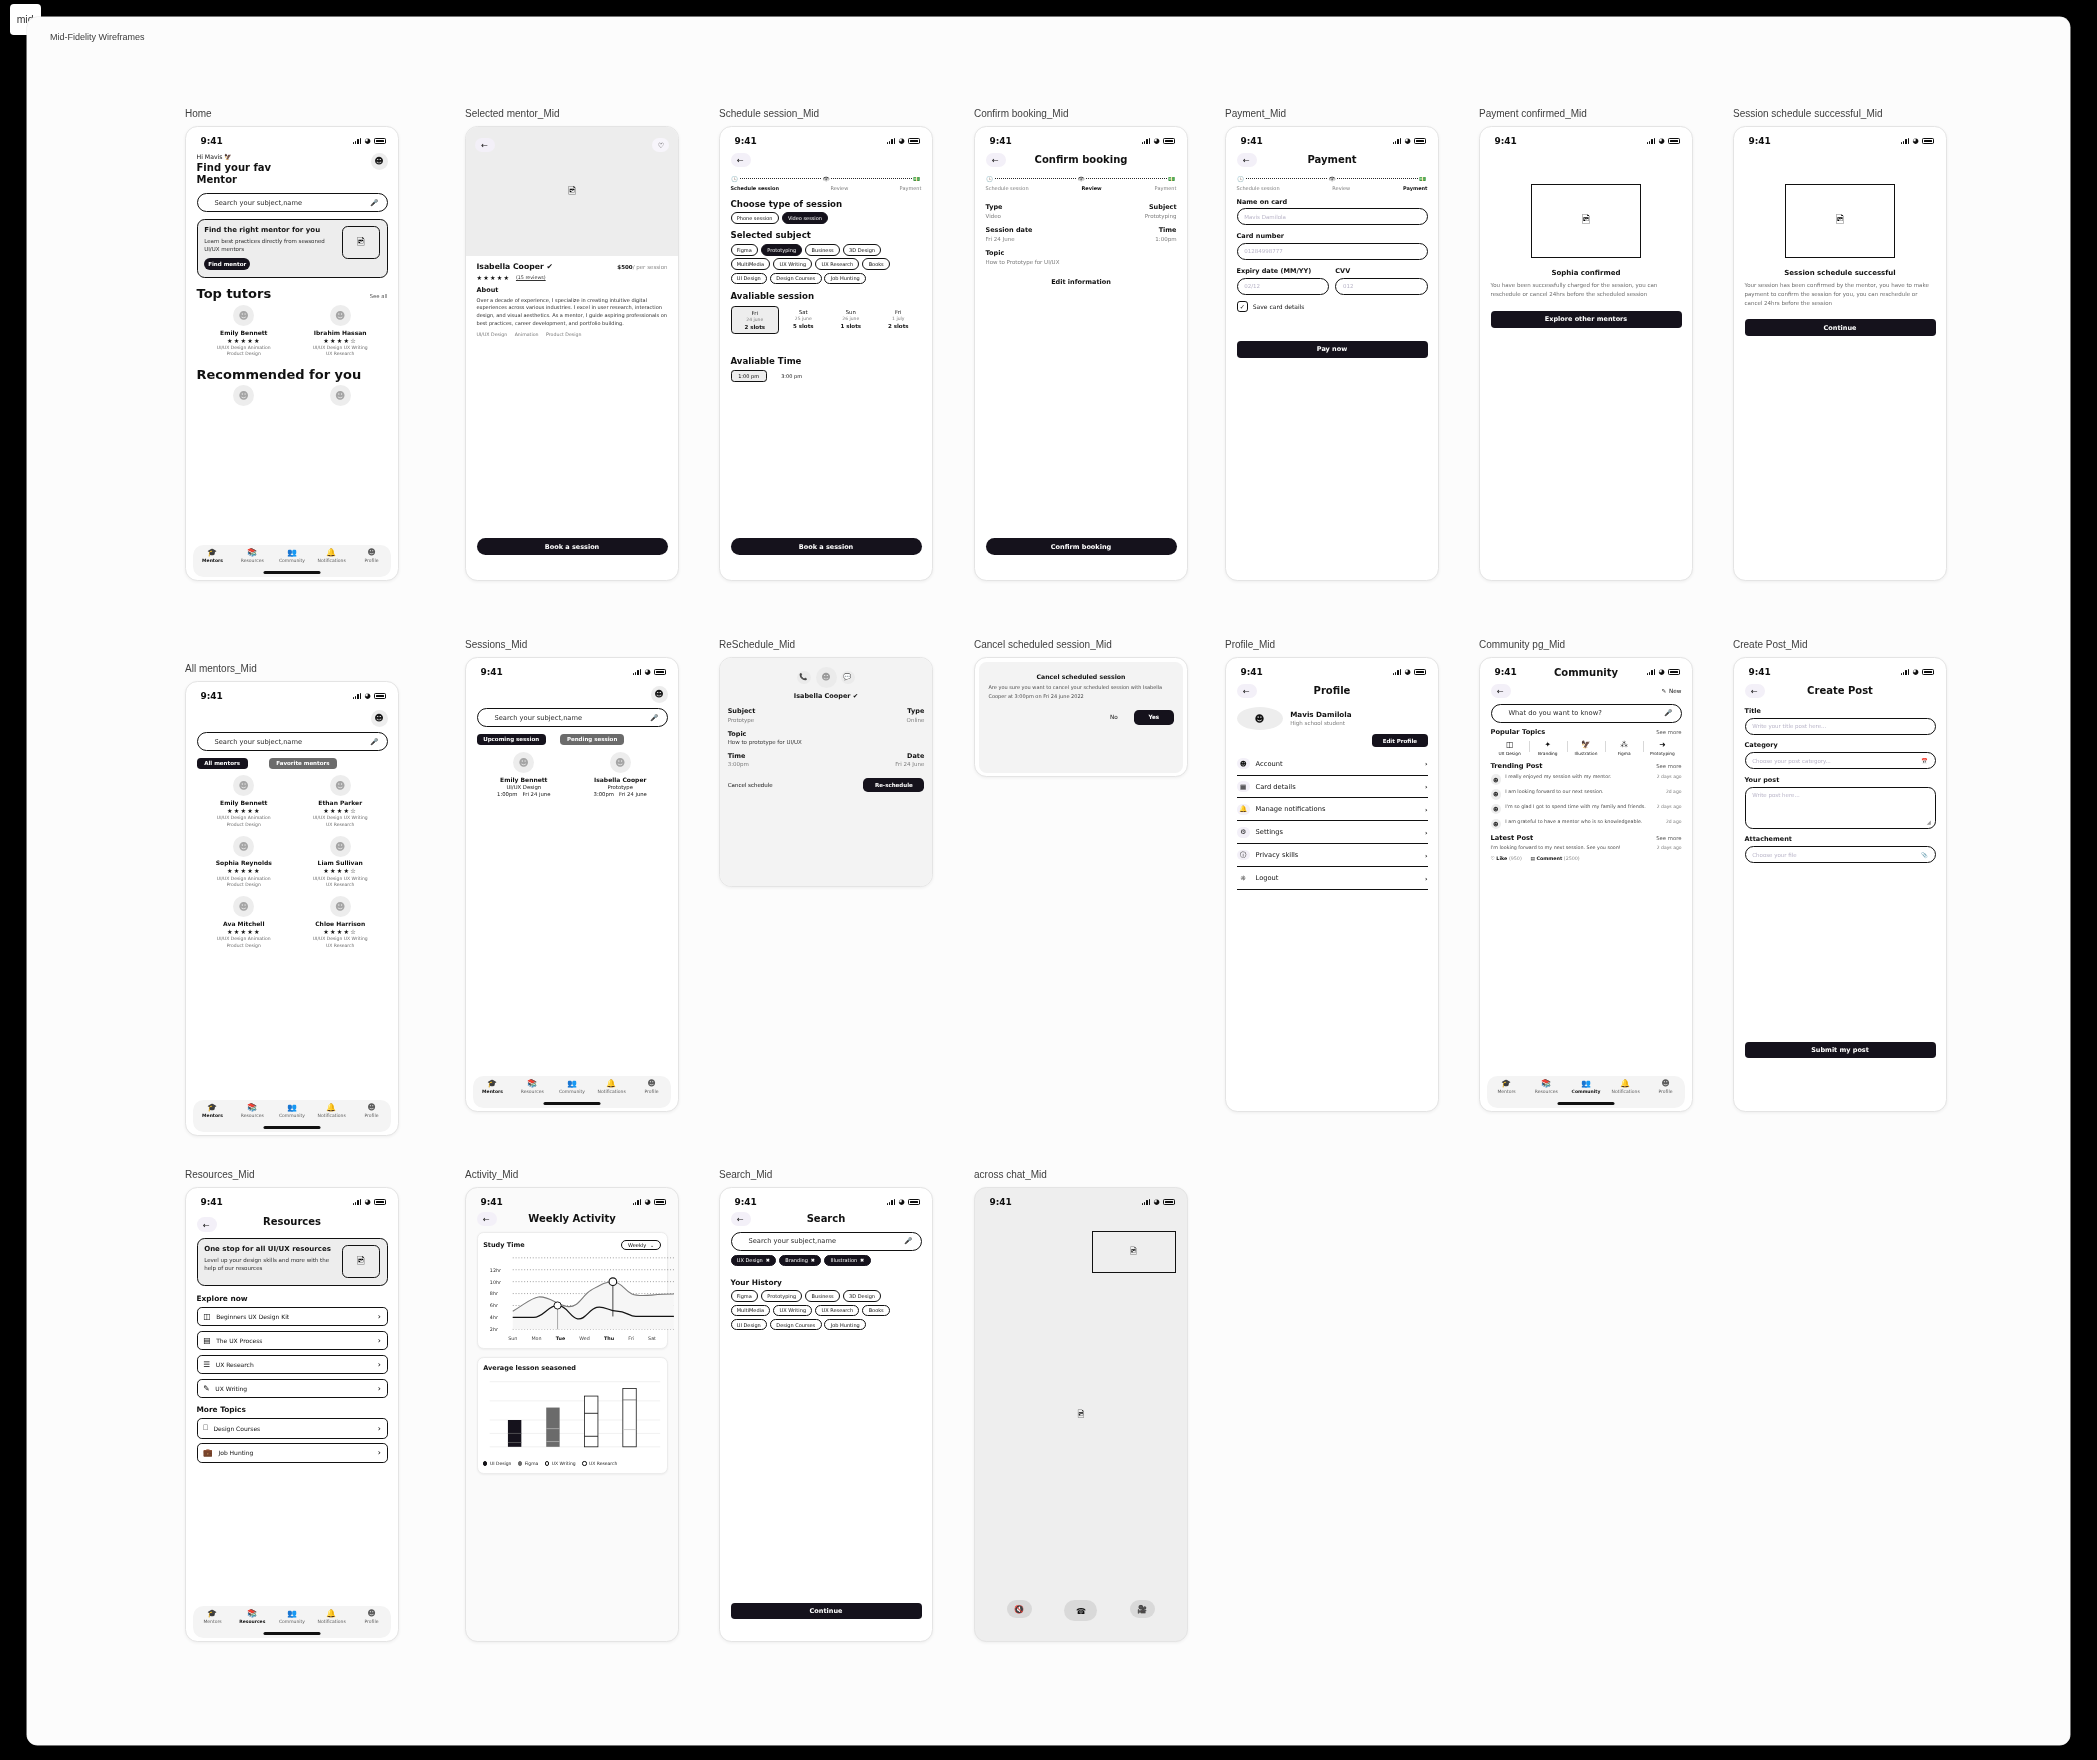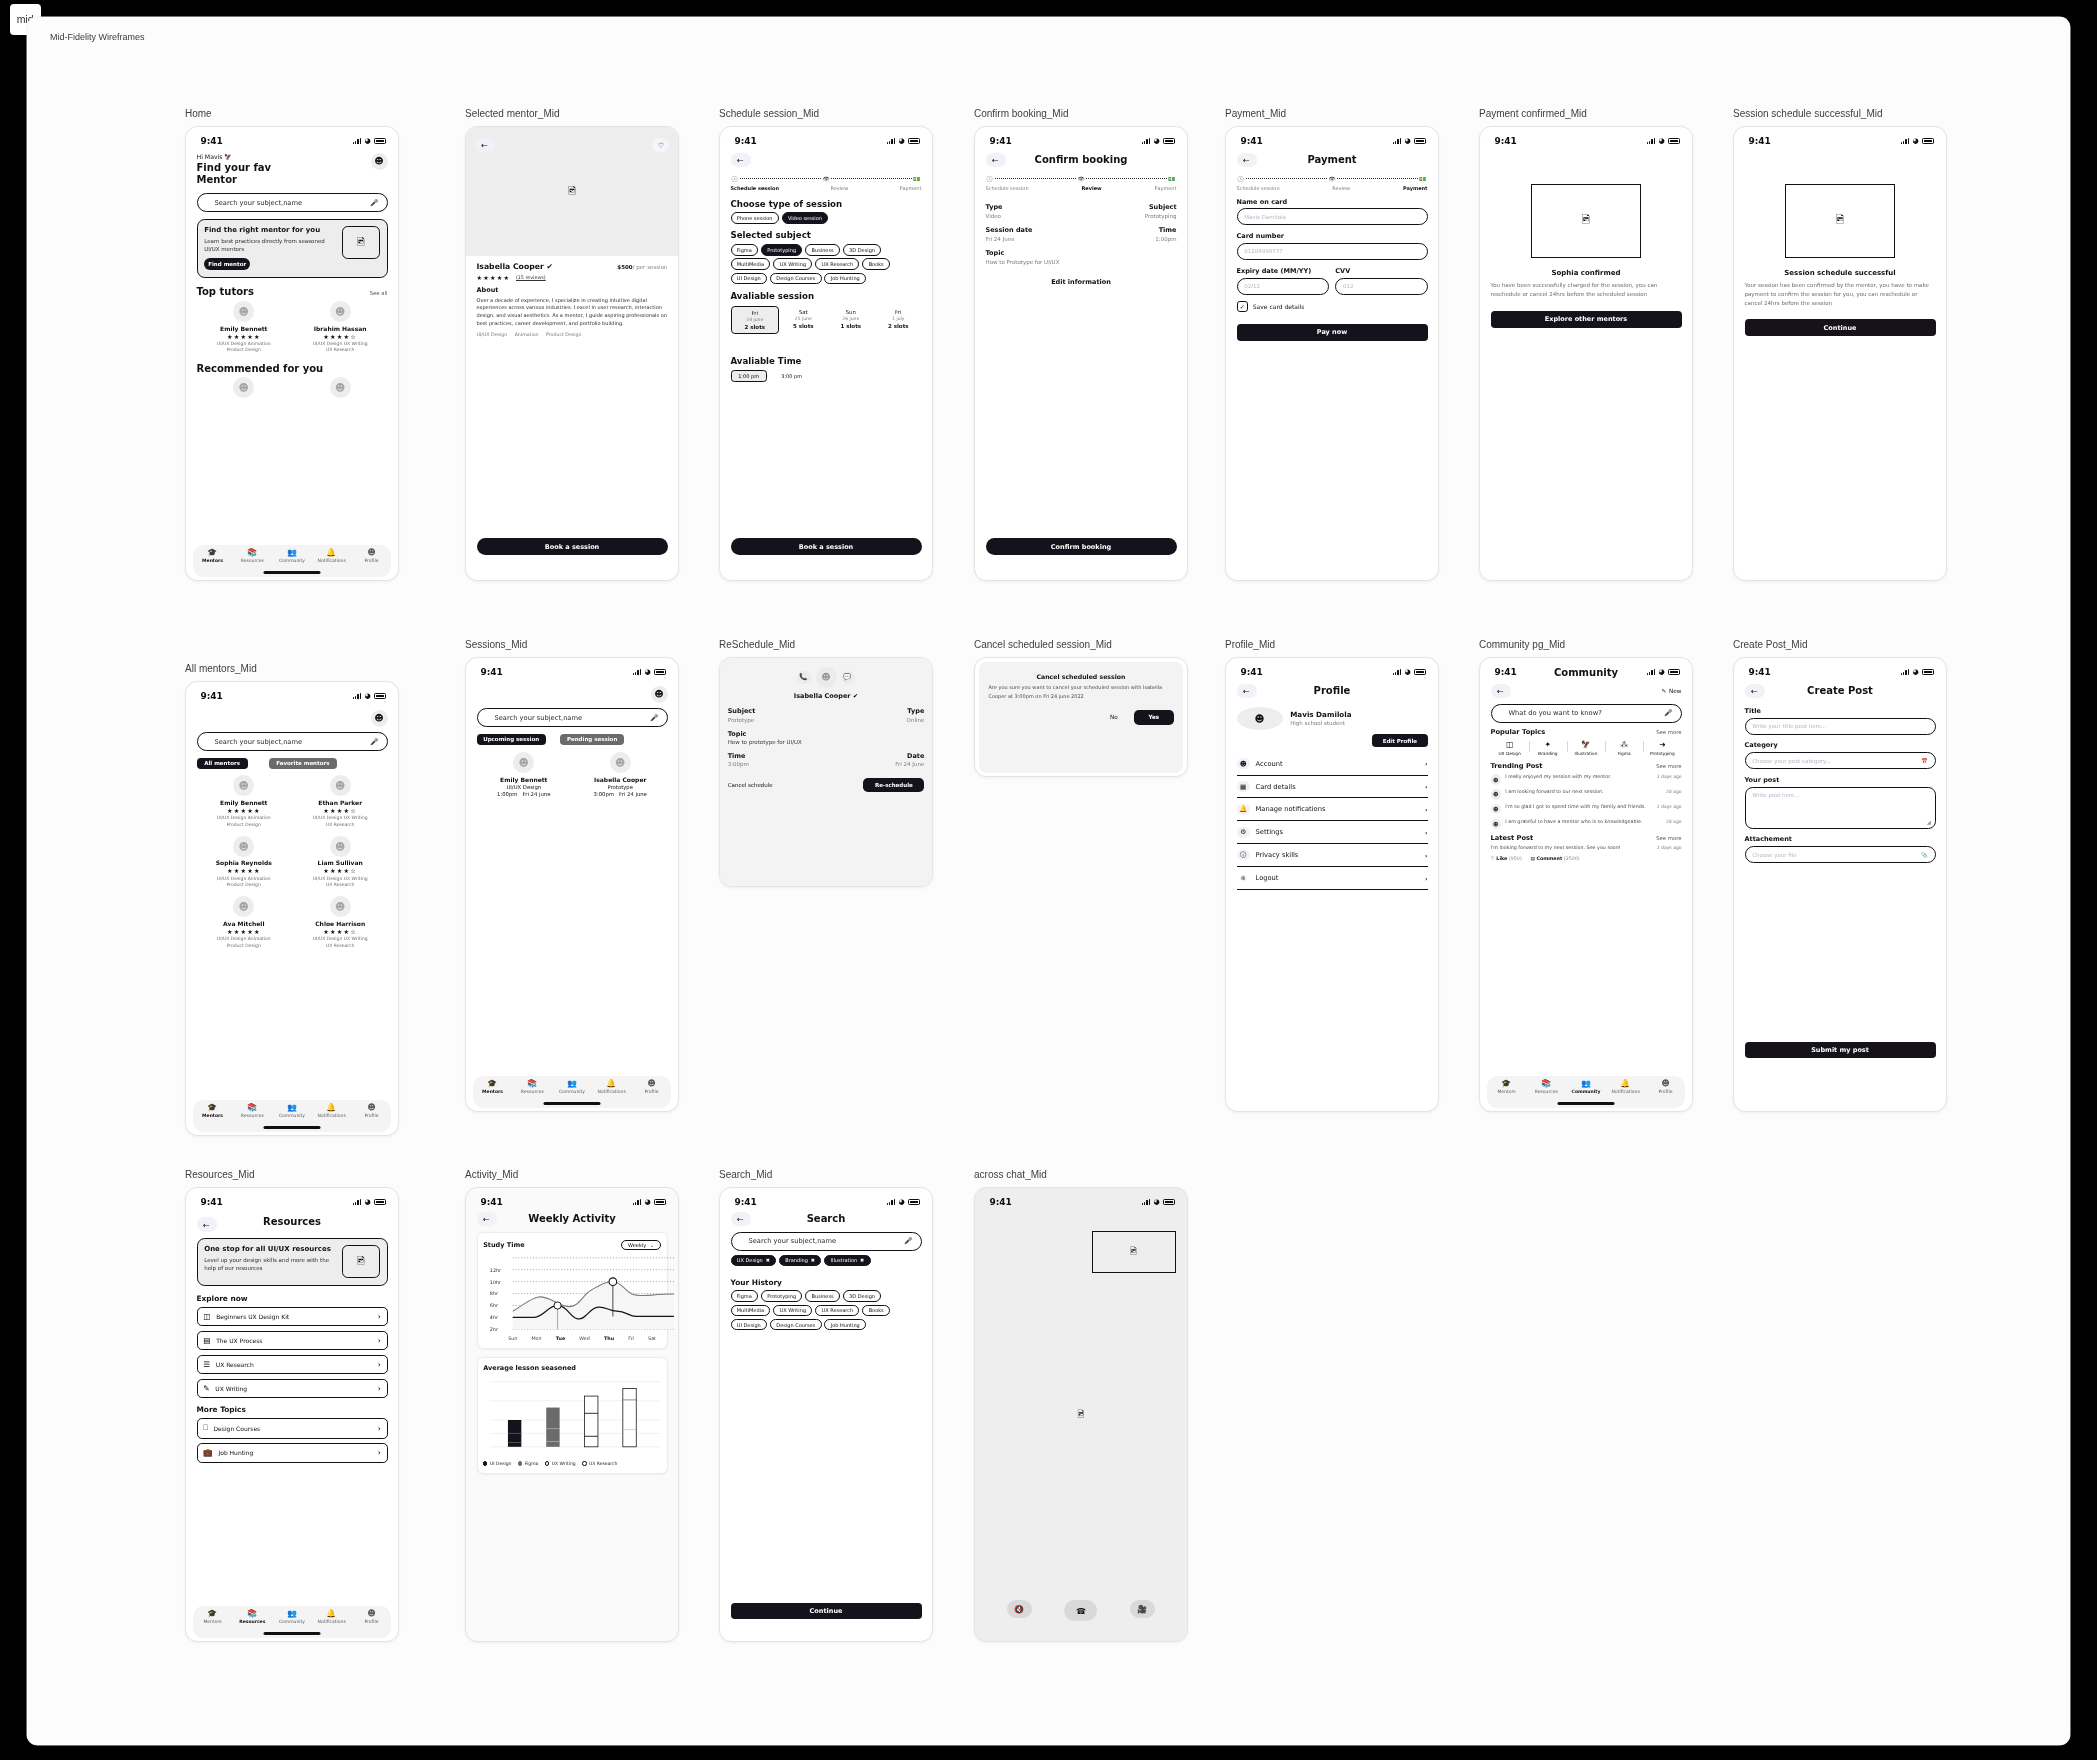--- a/index.html
+++ b/index.html
@@ -42,21 +42,21 @@
     border-radius:11.5px;height:19px;padding:0 7.7px 0 17px;font-size:6.7px;color:#2b2b2b;}
   .promo{background:#ededed;border:0.8px solid #111;border-radius:7.7px;padding:6.7px;display:flex;
     justify-content:space-between;gap:4.8px;margin-top:6.7px;}
   .promo h4{font-size:7px;font-weight:bold;color:#111;margin-bottom:2.4px;}
   .promo p{font-size:5.5px;color:#2f2f2f;line-height:1.5;}
   .promo .imgbox{width:38px;height:33px;border:0.8px solid #111;border-radius:5.7px;display:flex;
     align-items:center;justify-content:center;font-size:9.6px;flex:none;}
   .btn-dark{background:#15121c;color:#fff;border-radius:11.5px;display:flex;align-items:center;
     justify-content:center;font-size:6.5px;font-weight:bold;}
   .sec-head{display:flex;justify-content:space-between;align-items:baseline;margin-top:8.6px;}
-  .sec-head .t{font-size:10px;font-weight:bold;color:#111;}
+  .sec-head .t{font-size:13px;font-weight:bold;color:#111;}
   .sec-head .a{font-size:5.3px;color:#555;}
   .mgrid{display:grid;grid-template-columns:1fr 1fr;gap:2.9px 1.9px;margin-top:3.8px;}
   .mcard{text-align:center;}
   .mcard .av{width:21px;height:21px;border-radius:50%;background:#ededed;margin:0 auto 2.4px;
     display:flex;align-items:center;justify-content:center;color:#a5a5a5;font-size:10px;}
   .mcard .nm{font-size:6px;font-weight:bold;color:#111;}
   .stars{font-size:6.2px;letter-spacing:1.2px;color:#111;margin:1px 0 1.4px;}
   .tags{font-size:4.5px;color:#6d6d6d;line-height:1.45;}
   .tabbar{position:absolute;left:6.7px;right:6.7px;bottom:3.8px;height:32px;background:#f4f4f4;
     border-radius:10.5px;display:flex;align-items:flex-start;padding-top:3.8px;}
@@ -476,21 +476,21 @@
             <div class="flabel">CVV</div>
             <div class="finput">
                 <span>012</span>
               </div>
           </div>
         </div>
         <div class="checkrow">
           <div class="cbox">✓</div>
           <div style="font-size:6px;color:#111;">Save card details</div>
         </div>
-        <div class="btn-dark" style="height:17px;margin-top:12px;border-radius:3.8px;">Pay now</div>
+        <div class="btn-dark" style="height:17px;margin-top:29px;border-radius:3.8px;">Pay now</div>
       </div>
     </div>
   </div>
 
   <div class="screen-wrap" style="left:1452px;top:91px;">
     <div class="screen-label">Payment confirmed_Mid</div>
     <div class="phone">
       <div class="statusbar">
         <div class="st-time">9:41</div>
         <div class="st-icons">

